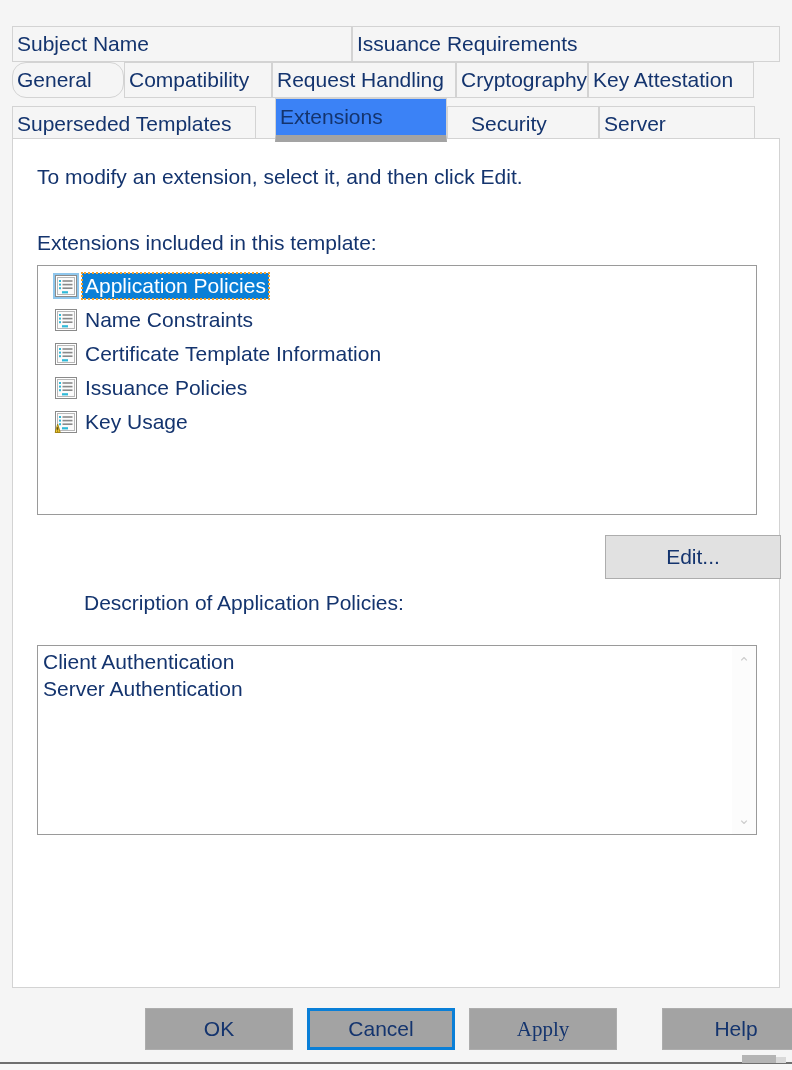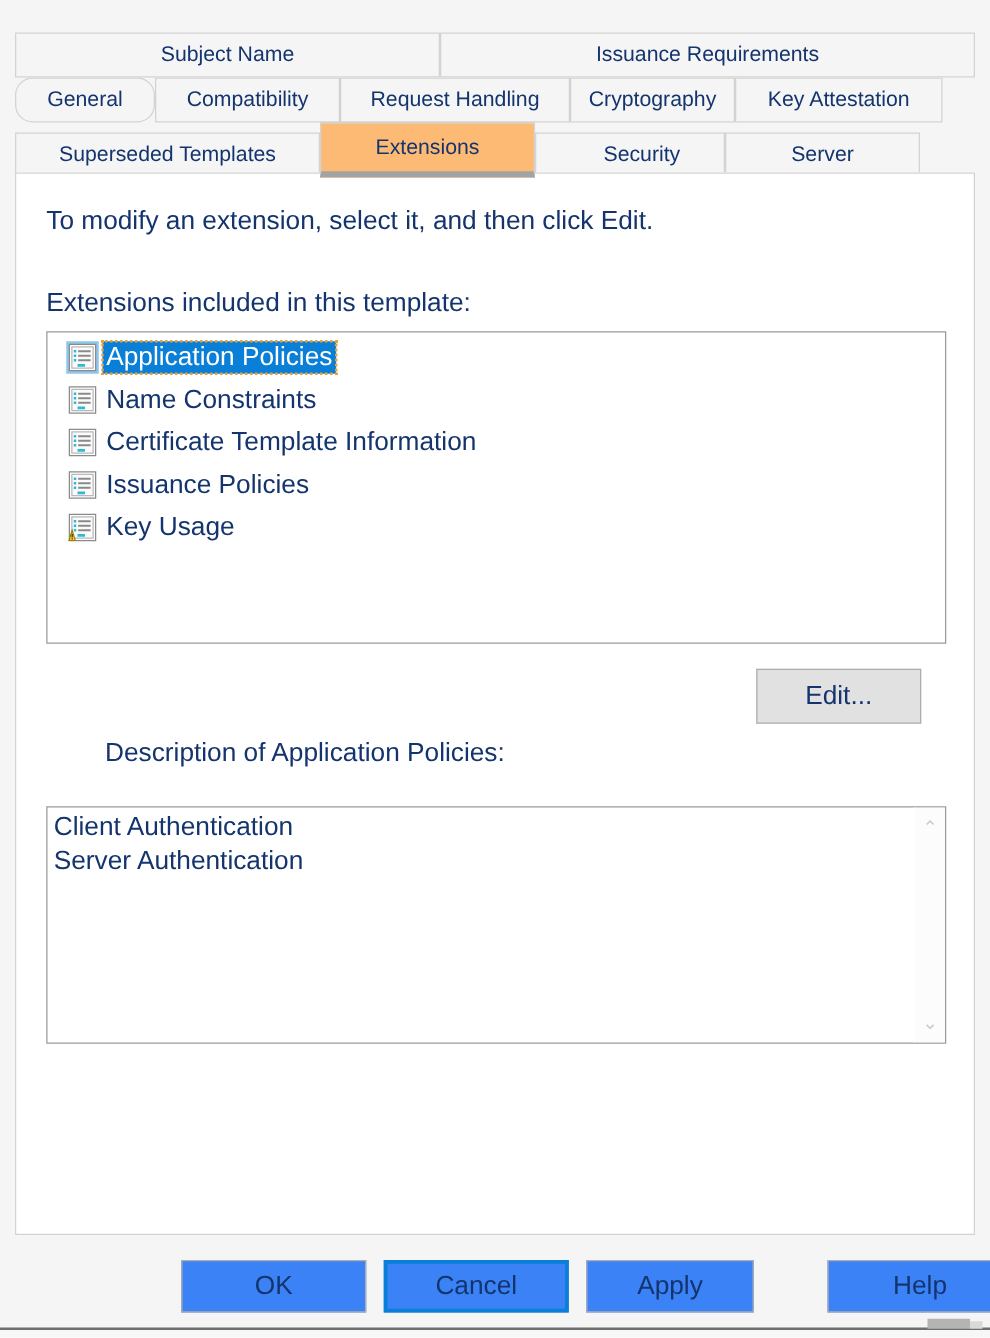--- a/index.html
+++ b/index.html
@@ -41,39 +41,39 @@
   }
   .tab-row.row1 { top: 0; height: 36px; }
   .tab-row.row2 { top: 36px; height: 36px; }
   .tab-row.row3 { top: 72px; height: 44px; }
 
   .tab {
     box-sizing: border-box;
     border: 1px solid #d3d3d3;
     background: #f5f5f5;
     color: #14346e;
-    font-size: 17px;
+    font-size: 21px;
     display: flex;
     align-items: center;
-    justify-content: center;
     height: 36px;
     white-space: nowrap;
     overflow: hidden;
     padding: 0 4px;
   }
   .tab-row.row3 .tab {
     align-self: flex-end;
   }
   .tab.active {
-    background: #fdba74;
-    border-bottom: 5px solid #a3a3a3;
+    background: #3b82f6;
+    border-bottom: 7px solid #a3a3a3;
     height: 44px;
     align-self: flex-start;
     z-index: 5;
     position: relative;
+    margin-left: 19px;
   }
 
   
   #page {
     position: absolute;
     left: 12px;
     top: 138px;
     width: 768px;
     height: 850px;
     box-sizing: border-box;
@@ -131,21 +131,21 @@
     margin-right: 3px;
     position: relative;
   }
   .ext-item.selected .ext-icon { background: #8fc6ec; }
 
   
   #edit-button {
     position: absolute;
     left: 592px;
     top: 396px;
-    width: 132px;
+    width: 176px;
     height: 44px;
     box-sizing: border-box;
     border: 1px solid #adadad;
     background: #e1e1e1;
     color: #14346e;
     font-size: 21px;
     font-family: "Liberation Sans", sans-serif;
     display: flex;
     align-items: center;
     justify-content: center;
@@ -198,32 +198,32 @@
   .sb-arrow.up { top: 4px; }
   .sb-arrow.down { bottom: 4px; }
 
   
   .dlg-button {
     position: absolute;
     top: 1008px;
     height: 42px;
     box-sizing: border-box;
     border: 1px solid #adadad;
-    background: #3b82f6;
+    background: #a3a3a3;
     color: #14346e;
     font-size: 21px;
     font-family: "Liberation Sans", sans-serif;
     display: flex;
     align-items: center;
     justify-content: center;
     cursor: default;
   }
   #btn-ok     { left: 145px; width: 148px; }
   #btn-cancel { left: 307px; width: 148px; border: 3px solid #0a7fd7; }
-  #btn-apply  { left: 469px; width: 134px; }
+  #btn-apply  { left: 469px; width: 148px; font-family: Liberation Serif, serif; }
   #btn-help   { left: 662px; width: 148px; }
 
   
   #bottom-rule {
     position: absolute;
     left: 0;
     top: 1062px;
     width: 792px;
     height: 2px;
     background: #6f6f6f;

